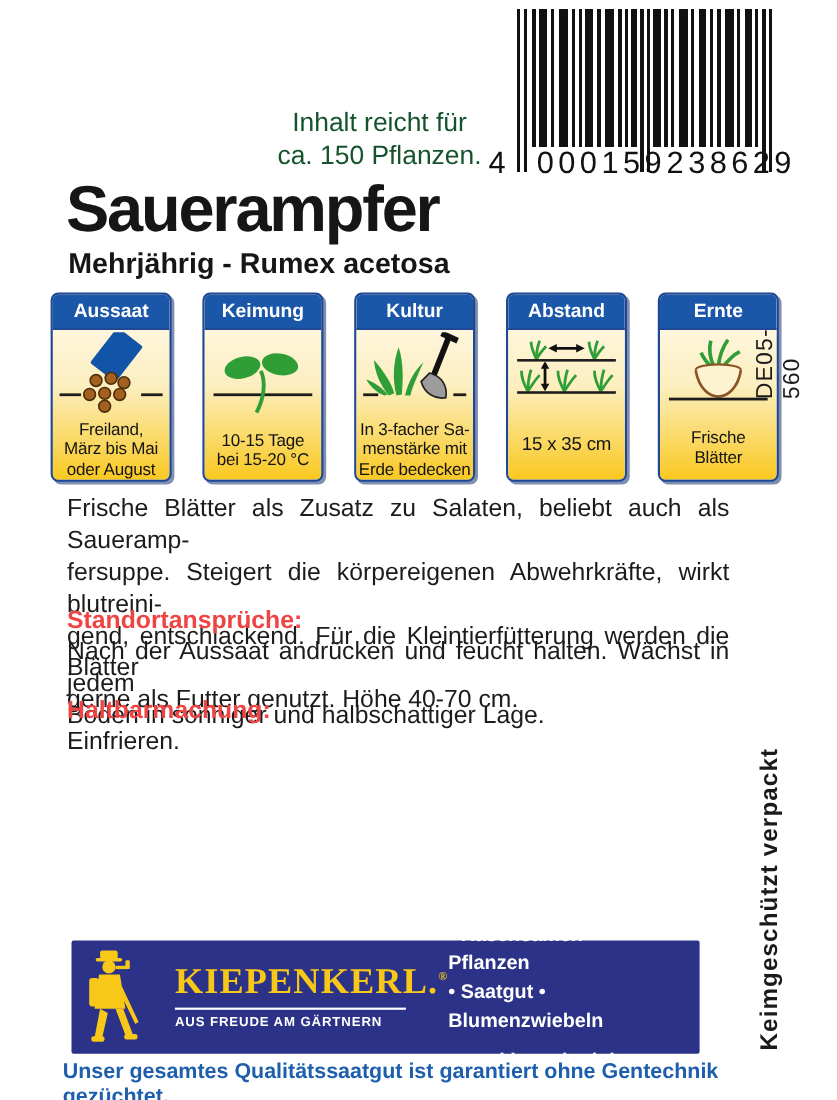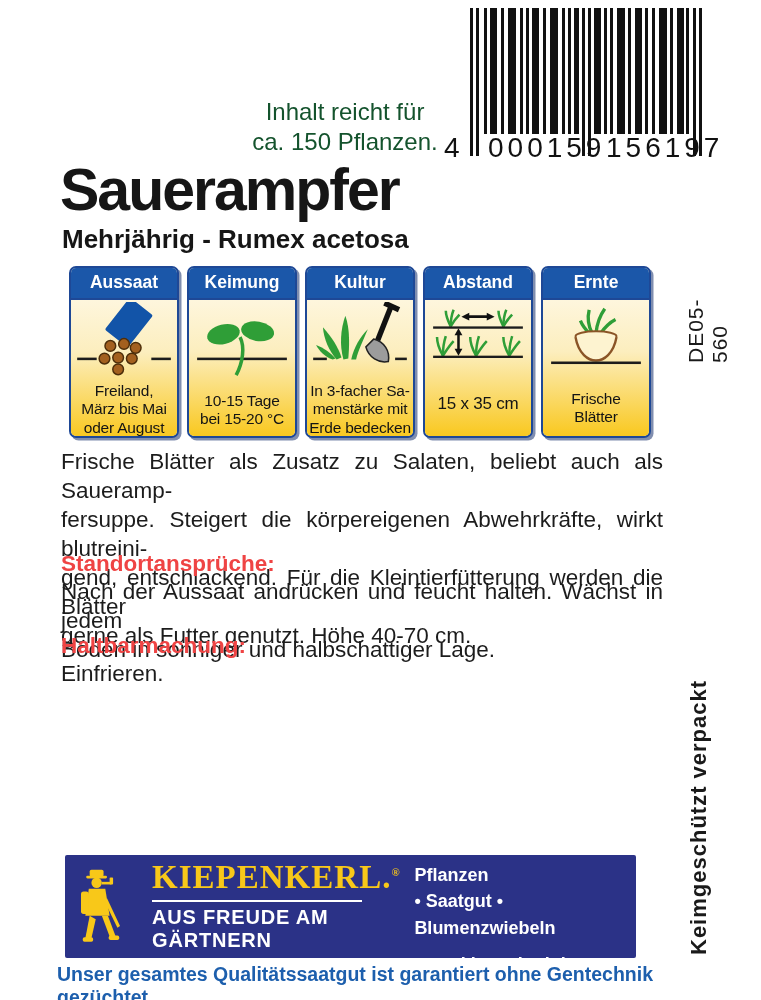--- a/index.html
+++ b/index.html
@@ -16,21 +16,21 @@
   .bc-d2{left:44px;}
   .bc-d3{left:162px;}
 
   
   .page-title{position:absolute;left:60px;top:156px;font-size:59px;font-weight:700;
               letter-spacing:-2px;color:#161616;}
   .subtitle{position:absolute;left:62px;top:224px;font-size:26px;font-weight:700;color:#161616;}
   .subtitle .latin{}
 
   
-  .boxes{position:absolute;left:69px;top:266px;display:flex;gap:8px;}
+  .boxes{position:absolute;left:46px;top:266px;display:flex;gap:28px;}
   .ibox{width:106px;height:168px;border:2px solid #1e4896;border-radius:7px;overflow:hidden;
         box-shadow:2.5px 2.5px 0 rgba(23,49,110,.55);background:#fdf4d8;display:flex;flex-direction:column;}
   .ibox-head{background:#1b57a9;color:#fff;font-weight:700;font-size:17.5px;text-align:center;
              padding:4px 0 5px;border-bottom:2px solid #1e4896;}
   .ibox-body{flex:1;background:linear-gradient(#fef6dd 0%,#fceebe 38%,#f9c81f 100%);
              display:flex;flex-direction:column;align-items:center;}
   .ibox-body svg{display:block;margin-top:2px;}
   .ibox-lines{font-size:15.5px;line-height:1.18;text-align:center;color:#141414;
               letter-spacing:-0.2px;white-space:nowrap;}
 
@@ -48,21 +48,21 @@
 
   
   .footer{position:absolute;left:65px;top:855px;width:571px;height:103px;background:#2b3287;
           border-radius:2px;display:flex;align-items:center;padding:0 16px;box-sizing:border-box;}
   .logo{display:flex;align-items:center;gap:26px;}
   .logo-col{display:flex;flex-direction:column;}
   .brand{font-family:"Liberation Serif",serif;font-weight:700;font-size:33px;color:#f8c819;
          letter-spacing:1px;line-height:1;}
   .brand sup{font-size:11px;color:#f8c819;}
   .brand-rule{border-top:2px solid #fff;margin:6px 0 4px;width:210px;}
-  .tagline{color:#fff;font-weight:700;font-size:20px;letter-spacing:0.8px;}
+  .tagline{color:#fff;font-weight:700;font-size:12px;letter-spacing:0.8px;}
   .finfo{margin-left:auto;color:#fff;font-weight:700;font-size:18px;line-height:1.45;}
   .finfo .web{margin-top:10px;}
 
   .bottom-note{position:absolute;left:57px;top:963px;width:600px;font-size:19.5px;font-weight:700;
                color:#1d5fad;}
 </style>
 </head>
 <body>
 
 <div class="page">
@@ -103,21 +103,21 @@
           <rect x="200" y="0" width="3" height="126"></rect>
         <rect x="207" y="0" width="7" height="126"></rect>
           <rect x="216" y="0" width="3" height="126"></rect>
         <rect x="223" y="0" width="3" height="148"></rect>
           <rect x="229" y="0" width="3" height="148"></rect>
       </g>
     </svg>
     <div class="bc-digits">
       <span class="bc-d1">4</span>
       <span class="bc-d2">000159</span>
-      <span class="bc-d3">156197</span>
+      <span class="bc-d3">238629</span>
     </div>
   </div>
 
   <div class="page-title">Sauerampfer</div>
   <div class="subtitle">
     <span>Mehrjährig - </span><span class="latin">Rumex acetosa</span>
   </div>
 
   <div class="boxes">
 

